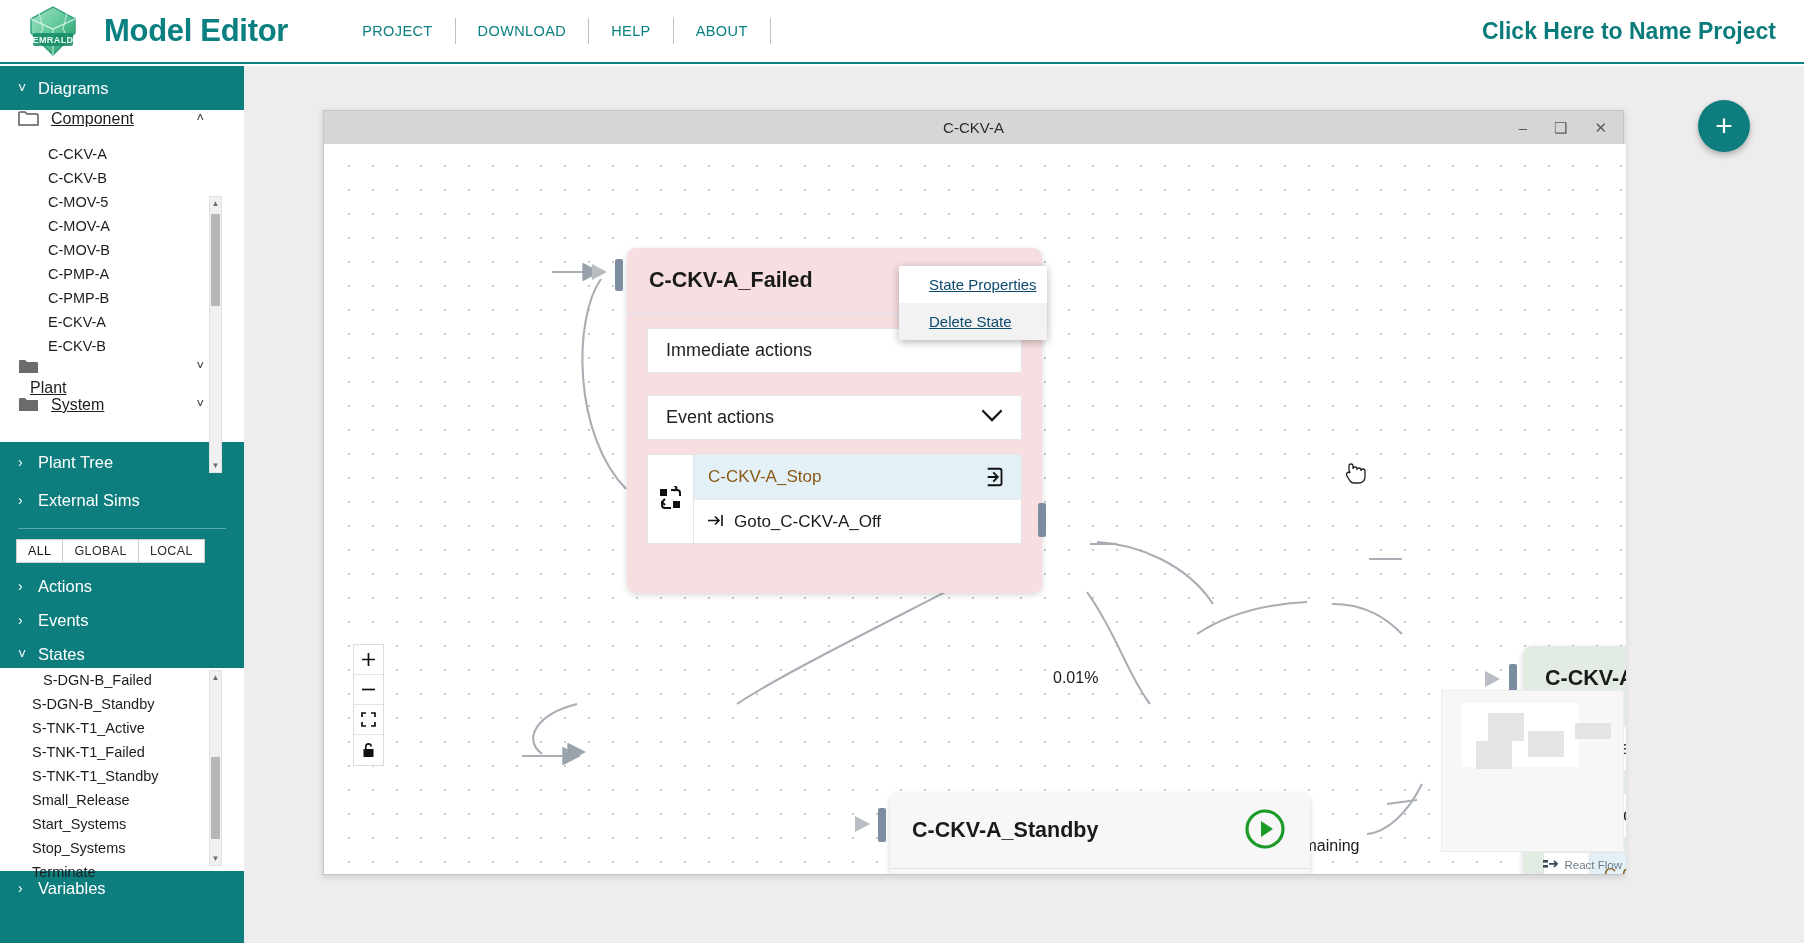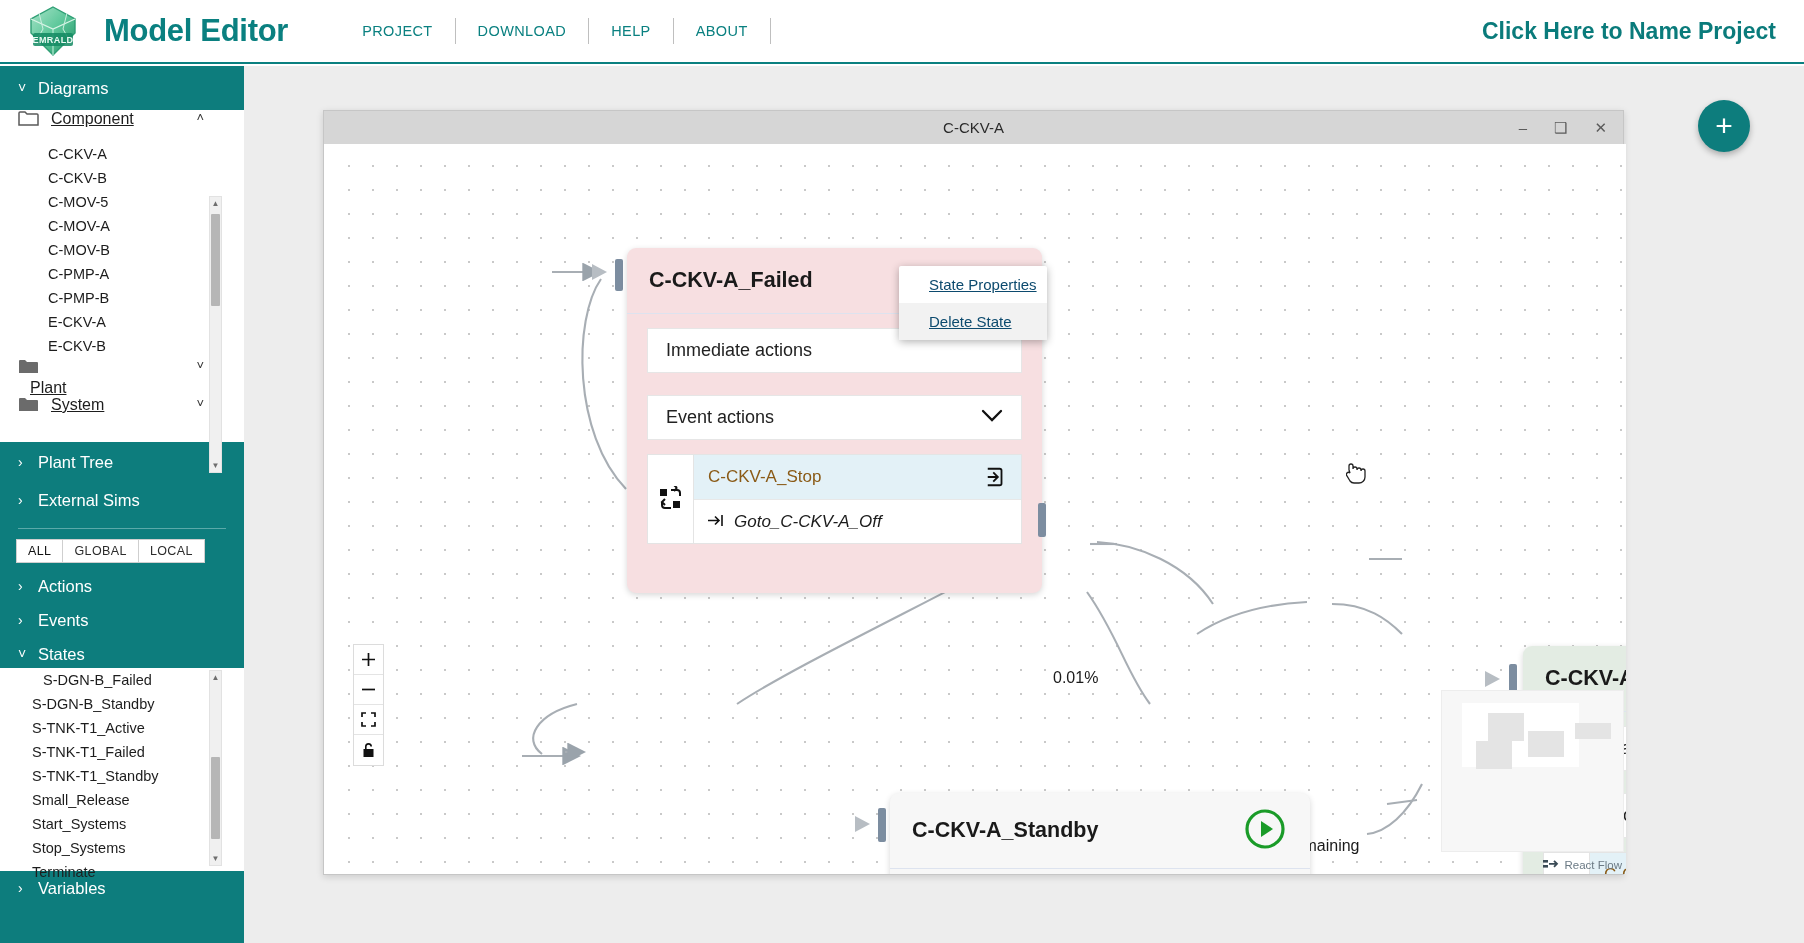--- a/index.html
+++ b/index.html
@@ -130,21 +130,21 @@
     font-size: 18px; color: #222; position: relative;
   }
   .act-bar .chev-dn { position:absolute; right: 18px; font-size: 16px; color:#111; }
   .act-group { display: flex; margin-top: 14px; border: 1px solid #e4e4e4; background:#fff; }
   .act-icon-col { width: 46px; display:flex; align-items:center; justify-content:center;
     border-right: 1px solid #e4e4e4; background:#fff; }
   .act-rows { flex: 1; }
   .act-row { height: 44px; display:flex; align-items:center; padding: 0 14px;
     font-size: 17px; position: relative; }
   .act-row.sel { background: #e3f1f7; color: #8a5a16; }
-  .act-row.plain { border-top: 1px solid #e8e8e8; color:#1b1b1b;font-style:italic; }
+  .act-row.plain { border-top: 1px solid #e8e8e8; color:#1b1b1b; }
   .act-row .rt-icon { position:absolute; right: 14px; display:flex; align-items:center; }
 
   .port { position: absolute; width: 8px; border-radius: 2px; background: #7c8da0; }
 
   
   #ctx-menu {
     position: absolute; width: 148px; background: #fff;
     box-shadow: 0 2px 9px rgba(0,0,0,.30); z-index: 60; border-radius: 2px;
   }
   .ctx-item { height: 37px; display:flex; align-items:center; padding-left: 30px;

